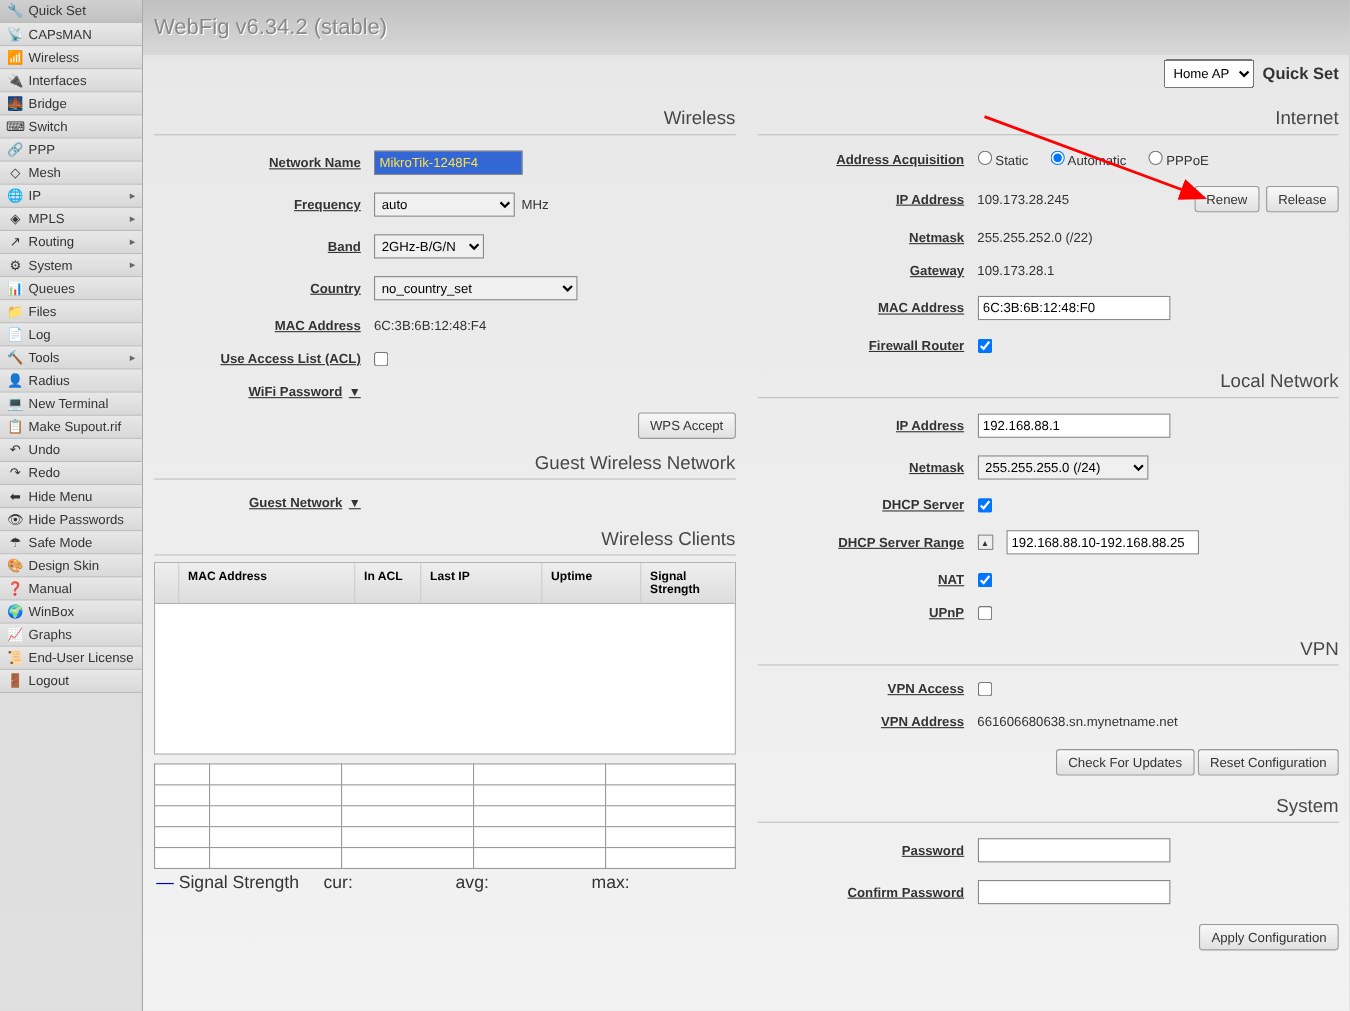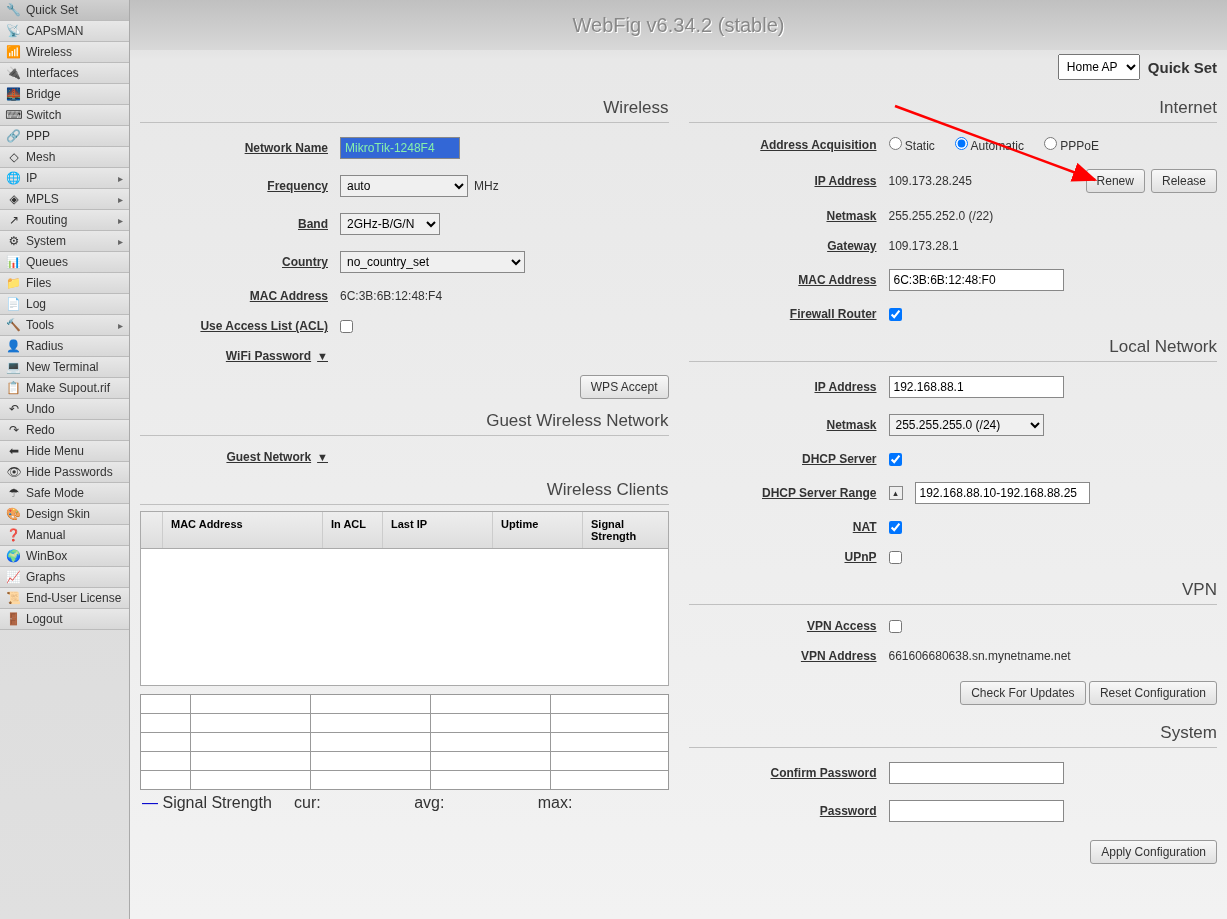--- a/index.html
+++ b/index.html
@@ -51,21 +51,21 @@
     .content {
       flex: 1;
       display: flex;
       flex-direction: column;
       background: linear-gradient(to bottom, #d0d0d0 0%, #e8e8e8 60px, #f2f2f2 100%);
     }
     .header {
       height: 50px;
       display: flex;
       align-items: center;
-      justify-content: center;
+      justify-content: flex-start;
       padding: 20px 10px;
       background: linear-gradient(to bottom, #c0c0c0 0%, #d8d8d8 100%);
     }
     .header-title {
       font-size: 20px;
       color: #888;
       text-shadow: 1px 1px 0 #fff;
     }
     .header-row2 {
       display: flex; align-items: center; justify-content: flex-end;
@@ -322,21 +322,21 @@
           </defs>
         <line x1="10" y1="6" x2="210" y2="80" stroke="red" stroke-width="2.5" marker-end="url(#ah)"></line>
       </svg>
 
       <div class="col-left">
         <div class="section-title">Wireless</div>
 
         <div class="form-row">
           <div class="form-label">Network Name</div>
           <div class="form-value">
-              <input type="text" style="width: 120px; background: rgb(51, 103, 214); color: #86efac;" value="MikroTik-1248F4">
+              <input type="text" style="width: 135px; background: rgb(51, 103, 214); color: #fde047;" value="MikroTik-1248F4">
             </div>
         </div>
 
         <div class="form-row">
           <div class="form-label">Frequency</div>
           <div class="form-value">
             <select style="width:128px"><option>auto</option></select>
             <span>MHz</span>
           </div>
         </div>
@@ -547,28 +547,28 @@
         </div>
 
         <div class="right-btns">
           <button class="btn">Check For Updates</button>
           <button class="btn">Reset Configuration</button>
         </div>
 
         <div class="section-title">System</div>
 
         <div class="form-row">
+          <div class="form-label">Password</div>
+          <div class="form-value">
+              <input type="password" style="width: 175px;">
+            </div>
+        </div>
+
+        <div class="form-row">
           <div class="form-label">Confirm Password</div>
-          <div class="form-value">
-              <input type="password" style="width: 175px;">
-            </div>
-        </div>
-
-        <div class="form-row">
-          <div class="form-label">Password</div>
           <div class="form-value">
               <input type="password" style="width: 175px;">
             </div>
         </div>
 
         <div class="right-btns">
           <button class="btn">Apply Configuration</button>
         </div>
       </div>
     </div>

